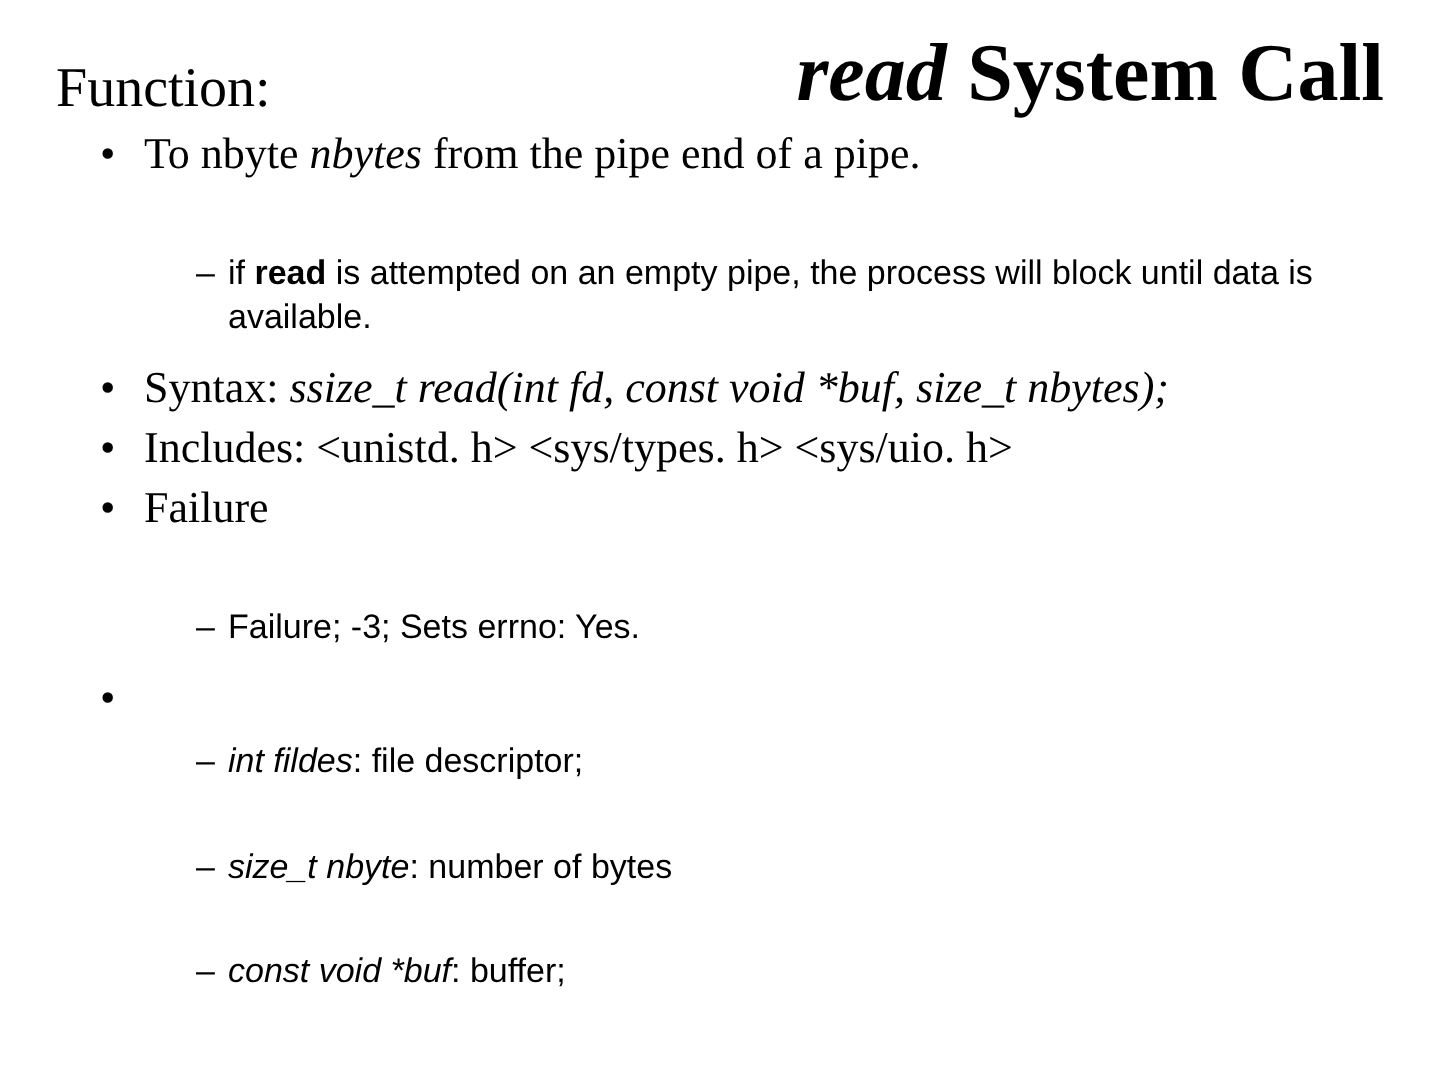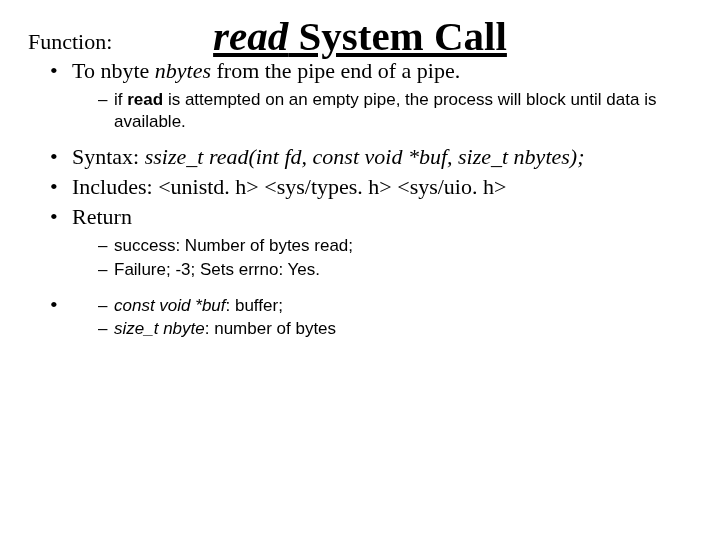--- a/index.html
+++ b/index.html
@@ -9,32 +9,31 @@
     height: 540px;
     background: #fff;
     color: #000;
     font-family: "Times New Roman", Times, serif;
   }
   .slide {
     padding: 14px 28px 0 28px;
     box-sizing: border-box;
   }
   .title {
-    text-align: center;
+    text-align: right;
     font-size: 41px;
     margin: 0 0 2px 0;
     line-height: 1.1;
-    text-decoration: underline;
   }
   .title .read-word {
     font-weight: bold;
     font-style: italic;
   }
   .fn-label {
-    font-size: 22px;
+    font-size: 28px;
     font-family: "Times New Roman", serif;
     margin-top: -32px;
     margin-bottom: 2px;
   }
   ul.outer {
     list-style: none;
     margin: 0;
     padding: 0 0 0 22px;
   }
   ul.outer > li {
@@ -56,20 +55,21 @@
     margin: 0;
     padding: 4px 0 6px 26px;
     font-family: Arial, Helvetica, sans-serif;
     font-size: 17px;
     line-height: 1.28;
   }
   ul.inner > li {
     position: relative;
     padding-left: 16px;
     margin-bottom: 2px;
+    margin-top: 31px;
   }
   ul.inner > li::before {
     content: "–";
     position: absolute;
     left: 0;
     top: 0;
   }
   .b  { font-weight: bold; }
   .bi { font-weight: normal; font-style: italic; }
   .i  { font-style: italic; }
@@ -98,32 +98,34 @@
 
     <li>
       <span>Syntax:   </span><span class="bi">ssize_t read(int fd, const void *buf, size_t  nbytes);</span>
     </li>
 
     <li>
       <span>Includes:     &lt;unistd. h&gt;  &lt;sys/types. h&gt;  &lt;sys/uio. h&gt;</span>
     </li>
 
     <li>
-      <span>Return</span>
+      <span>Failure</span>
       <ul class="inner">
-        <li>success: Number of bytes read;</li>
         <li>Failure; -3; Sets errno: Yes.</li>
       </ul>
     </li>
 
     <li>
       <ul class="inner">
         <li>
-          <span class="i">const void *buf</span><span>: buffer;</span>
+          <span class="i">int fildes</span><span>: file descriptor;</span>
         </li>
         <li>
           <span class="i">size_t nbyte</span><span>: number of bytes</span>
+        </li>
+        <li>
+          <span class="i">const void *buf</span><span>: buffer;</span>
         </li>
       </ul>
     </li>
 
   </ul>
 </div>
 
 </body></html>

